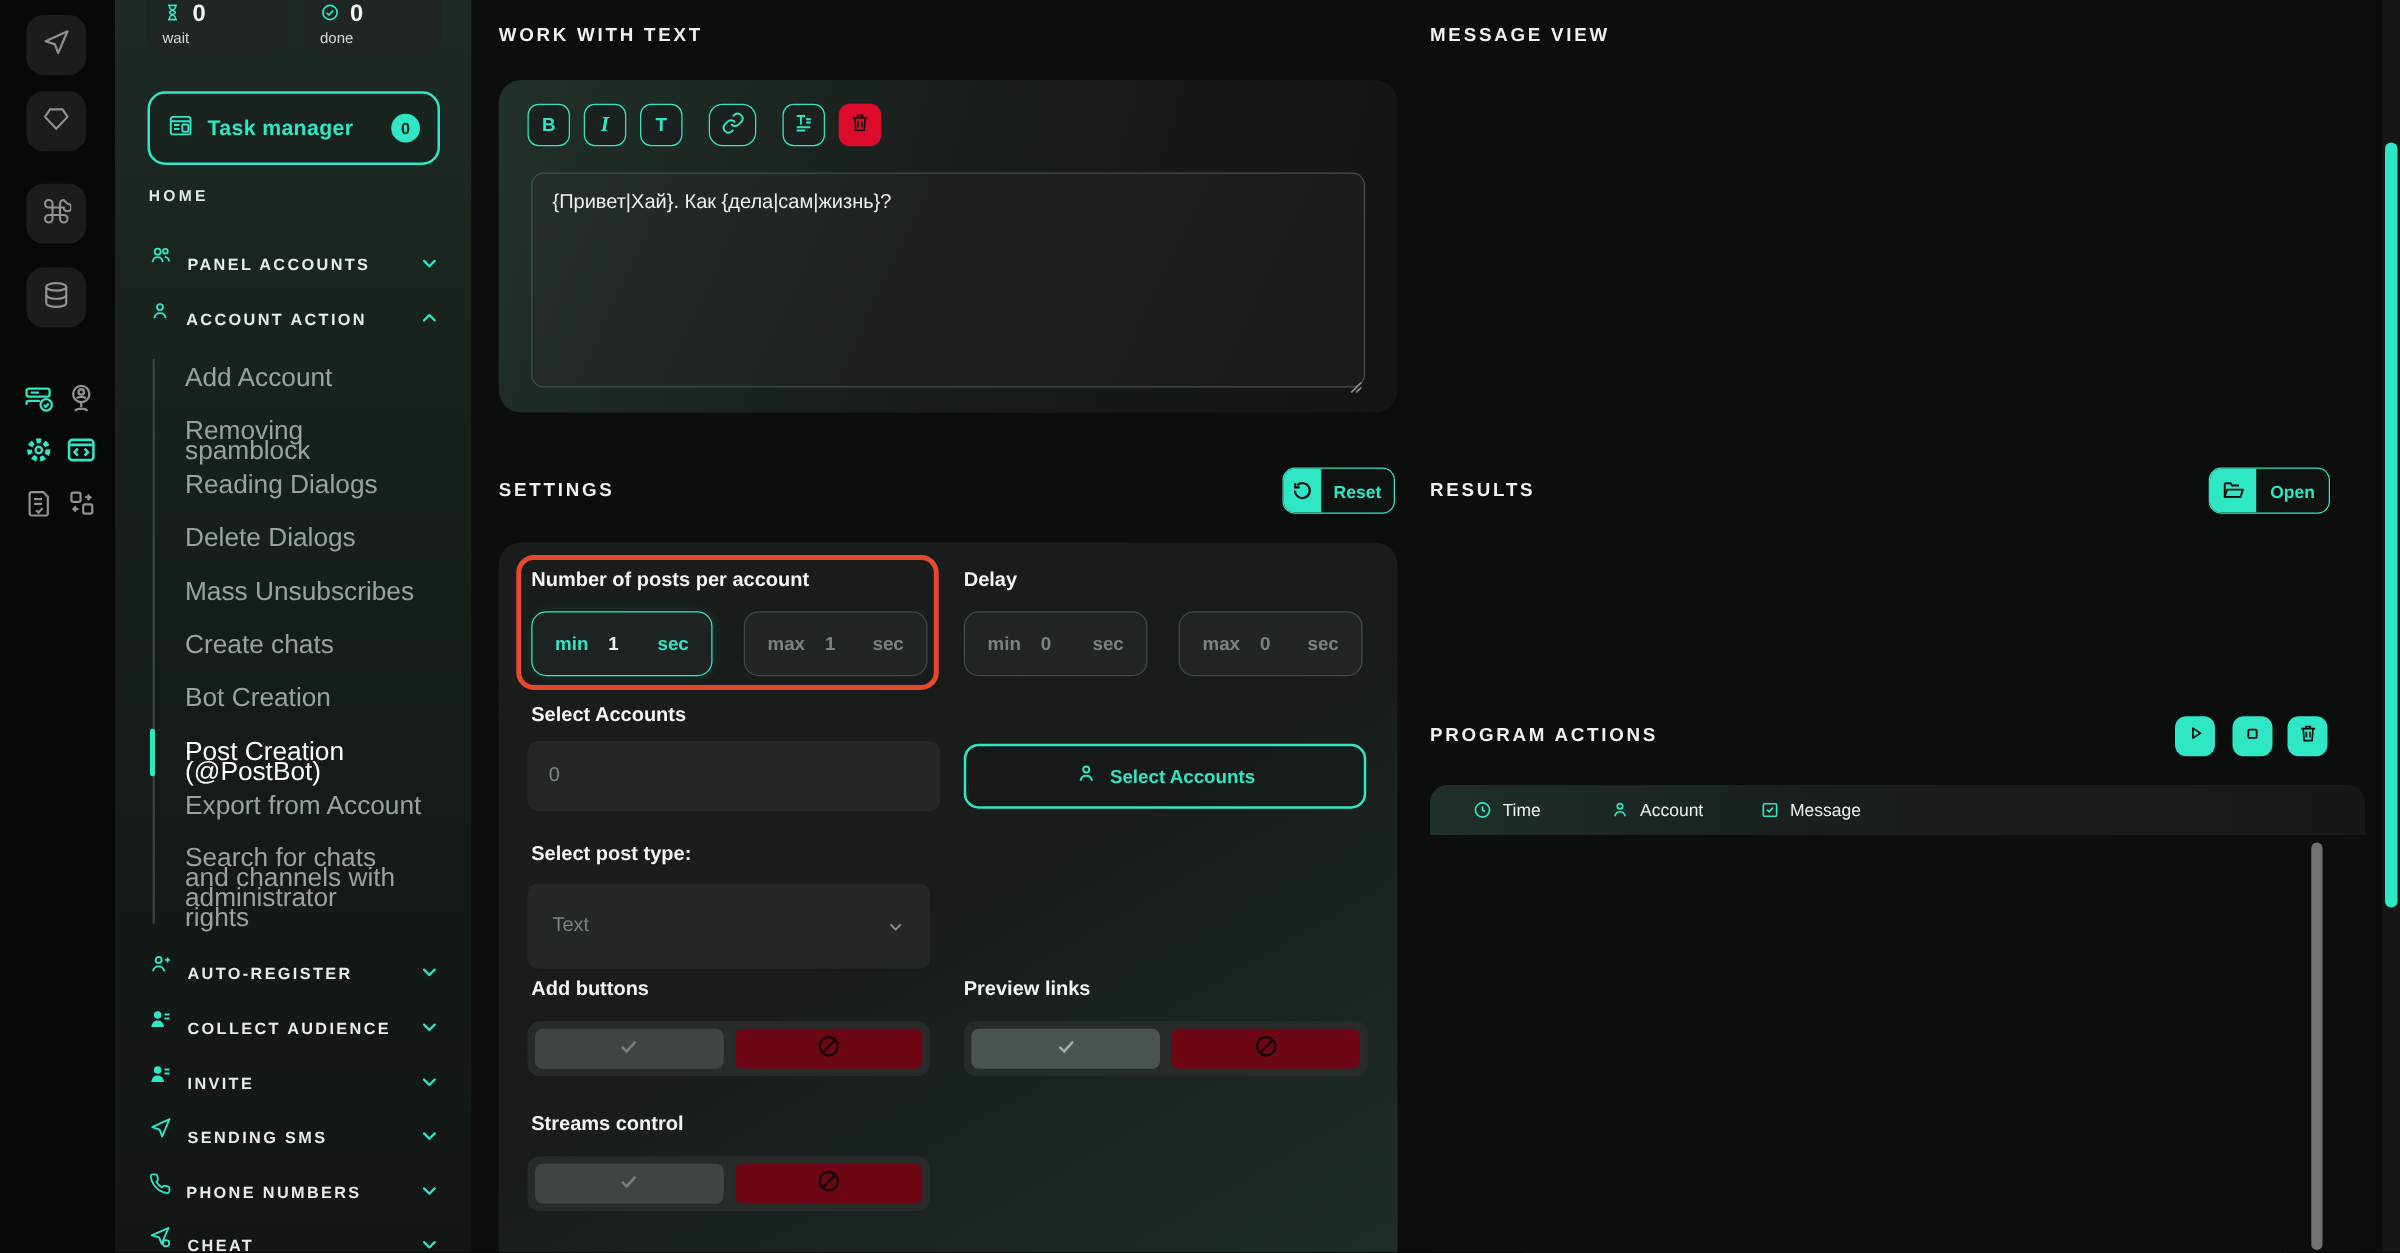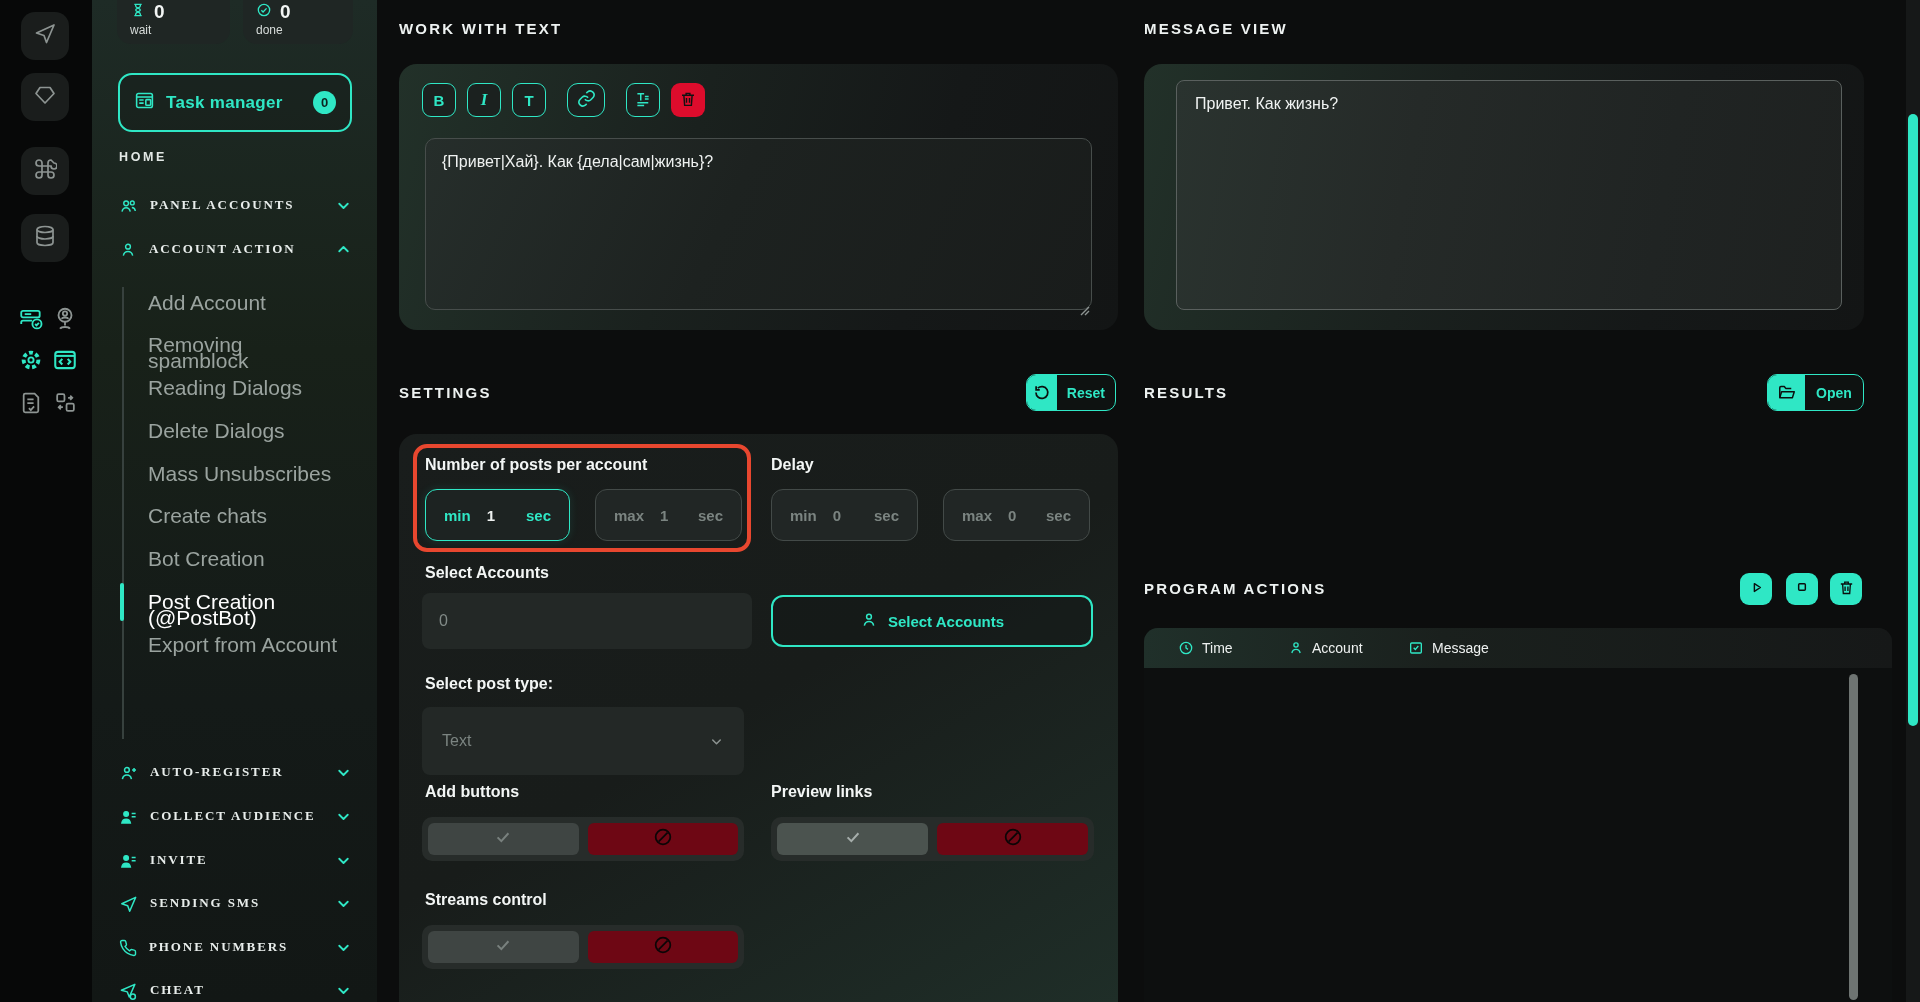--- a/index.html
+++ b/index.html
@@ -30,21 +30,21 @@
   .cnt-row{display:flex;align-items:center;gap:8px;padding:1px 0 0 13px;}
   .cnt-val{font-size:19px;font-weight:bold;color:var(--white);}
   .cnt-label{padding-left:13px;font-size:12px;color:#d7dcda;}
   .tm-btn{position:absolute;left:26px;top:73px;width:234px;height:59px;border:2px solid var(--accent);
     border-radius:14px;display:flex;align-items:center;gap:11px;padding:0 14px;color:var(--accent);
     cursor:pointer;background:rgba(14,20,18,.25);}
   .tm-label{font-size:17px;font-weight:bold;letter-spacing:.3px;}
   .tm-badge{margin-left:auto;width:23px;height:23px;border-radius:50%;background:var(--accent);
     color:#0b2420;font-size:13px;font-weight:bold;display:flex;align-items:center;justify-content:center;}
   .home-lbl{position:absolute;left:27px;top:150px;font-size:12.5px;font-weight:bold;letter-spacing:2.6px;color:#e2e8e5;}
-  .sec-row{position:absolute;left:27px;width:233px;height:22px;display:flex;align-items:flex-start;gap:12px;cursor:pointer;font-family:Liberation Serif, serif;}
+  .sec-row{position:absolute;left:27px;width:233px;height:22px;display:flex;align-items:flex-end;gap:12px;cursor:pointer;}
   .sec-lbl{font-size:13px;font-weight:bold;letter-spacing:1.9px;color:#e8edeb;}
   .sec-chev{margin-left:auto;color:var(--accent);display:flex;}
   .sub-line{position:absolute;left:30px;top:287px;width:2px;height:452px;background:#37413e;}
   .sub-item{position:absolute;left:56px;width:190px;font-size:21px;color:#9aa39f;cursor:pointer;line-height:16px;}
   .sub-item.active{color:#ffffff;}
   .active-bar{position:absolute;left:28px;top:583px;width:4px;height:38px;border-radius:3px;background:var(--accent);}
 
   
   .panel-title{position:absolute;font-size:15px;font-weight:bold;letter-spacing:2.2px;color:#eef2f1;}
   .card{position:absolute;border-radius:18px;}
@@ -284,20 +284,21 @@
 
     <div class="sub-item" style="top:295px">Add Account</div>
     <div class="sub-item" style="top:337px">Removing spamblock</div>
     <div class="sub-item" style="top:380px">Reading Dialogs</div>
     <div class="sub-item" style="top:423px">Delete Dialogs</div>
     <div class="sub-item" style="top:466px">Mass Unsubscribes</div>
     <div class="sub-item" style="top:508px">Create chats</div>
     <div class="sub-item" style="top:551px">Bot Creation</div>
     <div class="sub-item active" style="top:594px">Post Creation (@PostBot)</div>
     <div class="sub-item" style="top:637px">Export from Account</div>
+    <div class="sub-item" style="top:679px;width:178px">Search for chats and channels with administrator rights</div>
 
     <div class="sec-row" style="top:764px">
       <span class="teal">
         <svg width="19" height="19" viewBox="0 0 24 24" fill="none" stroke="currentColor" stroke-width="1.9">
             <circle cx="10" cy="7.5" r="3"></circle>
             <path d="M4.3 19c.7-3.5 3.2-5 5.7-5s5 1.5 5.7 5"></path>
             <path d="M16.5 7.5h5M19 5v5"></path>
           </svg>
       </span>
       <span class="sec-lbl">AUTO-REGISTER</span>
@@ -418,23 +419,20 @@
     </div>
     <textarea class="txtarea" style="">{Привет|Хай}. Как {дела|сам|жизнь}?</textarea>
     <span class="resize-corner">
       <svg width="10" height="10" viewBox="0 0 10 10" stroke="currentColor" stroke-width="1.4">
           <path d="M9 1L1 9M9 5L5 9"></path>
         </svg>
     </span>
   </div>
 
   <div class="panel-title" style="left:1144px;top:20px">MESSAGE VIEW</div>
-  <div class="card grad-left" style="left:1144px;top:64px;width:720px;height:266px">
-    <div class="msg-box">Привет. Как жизнь?</div>
-  </div>
 
   <div class="panel-title" style="left:399px;top:384px">SETTINGS</div>
   <div class="split-btn" style="left:1026px;top:374px;width:90px">
     <span class="split-accent">
       <svg width="19" height="19" viewBox="0 0 24 24" fill="none" stroke="currentColor" stroke-width="2.2">
           <path d="M5 12a7.5 7.5 0 1 0 2.3-5.4"></path>
           <path d="M5.2 4.2v4.6h4.6"></path>
         </svg>
     </span>
     <span class="split-dark">Reset</span>

